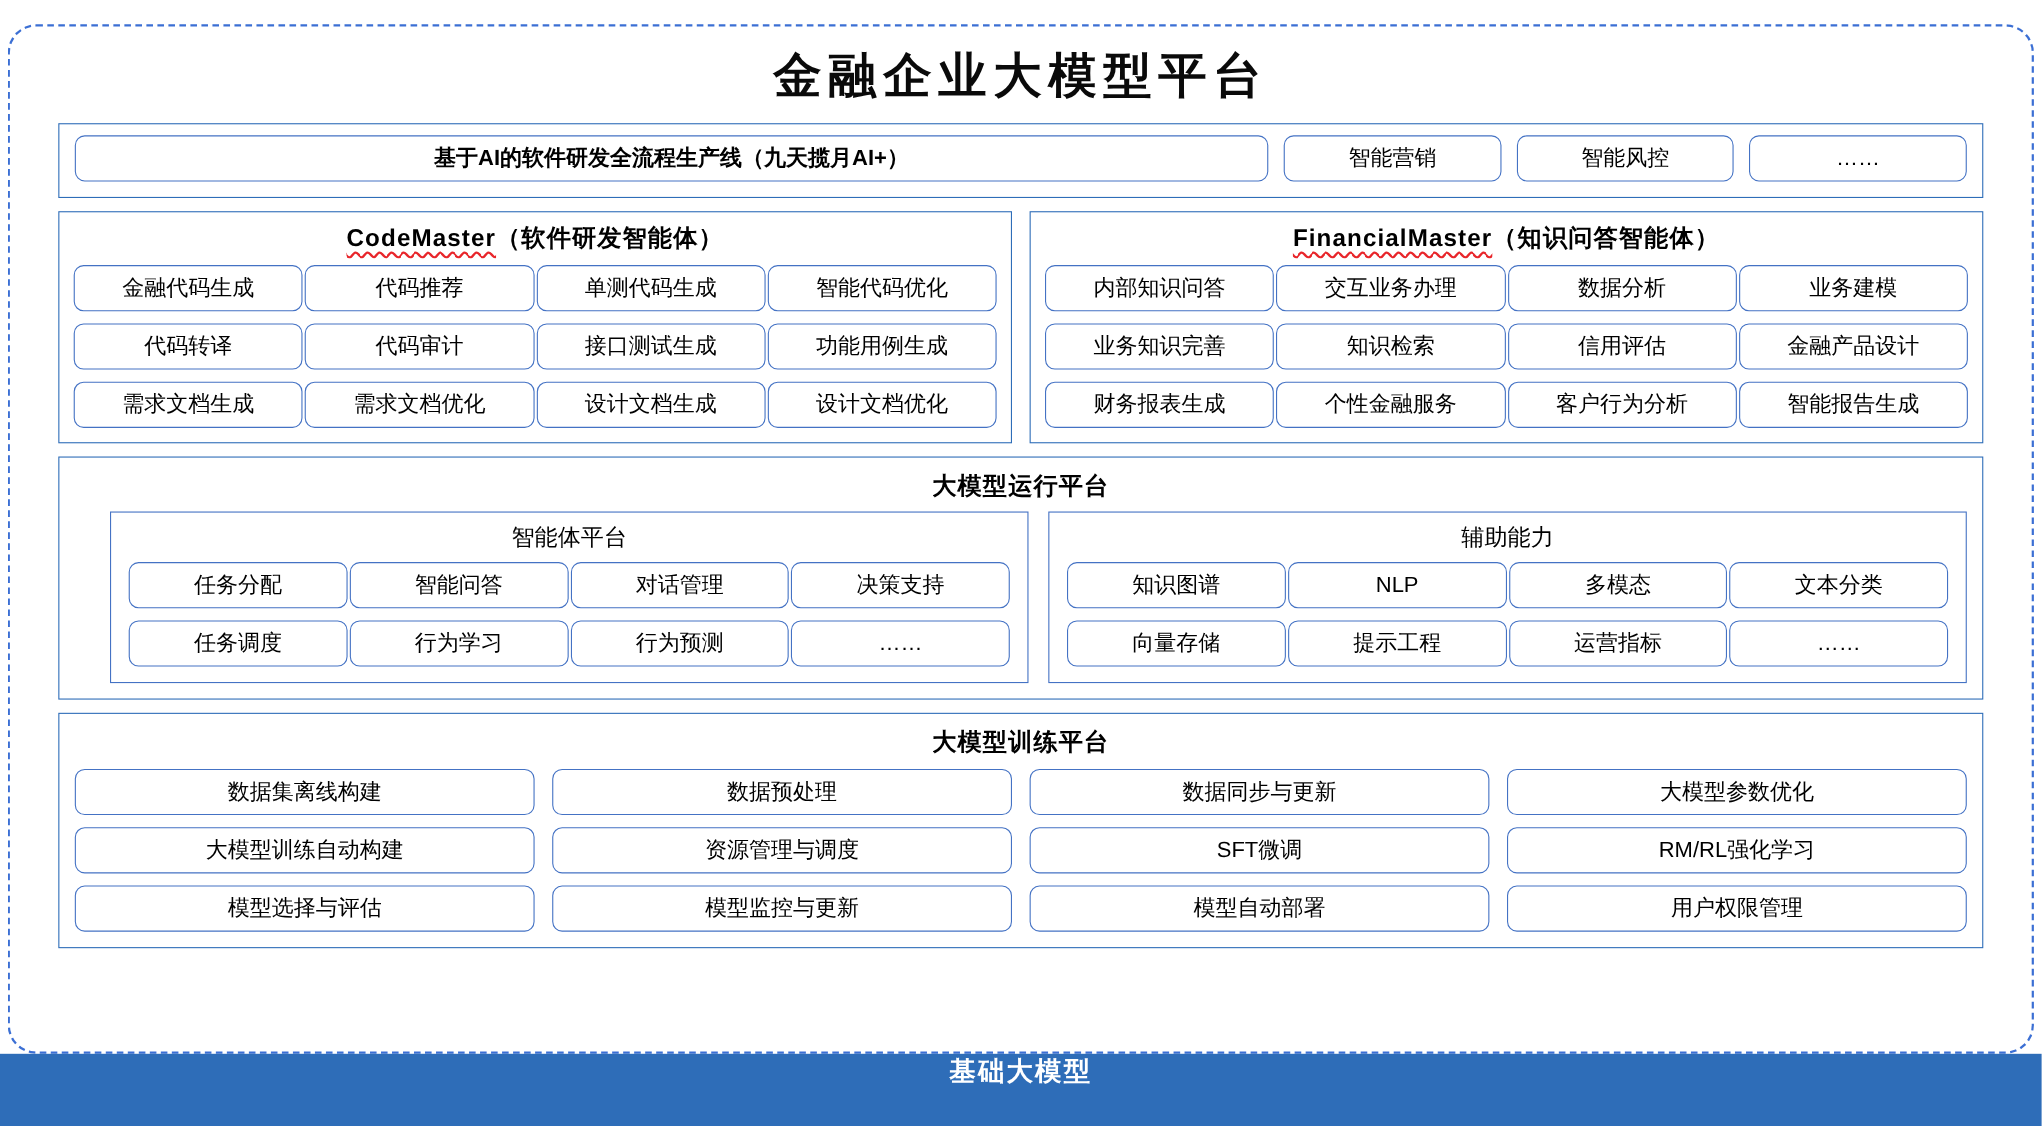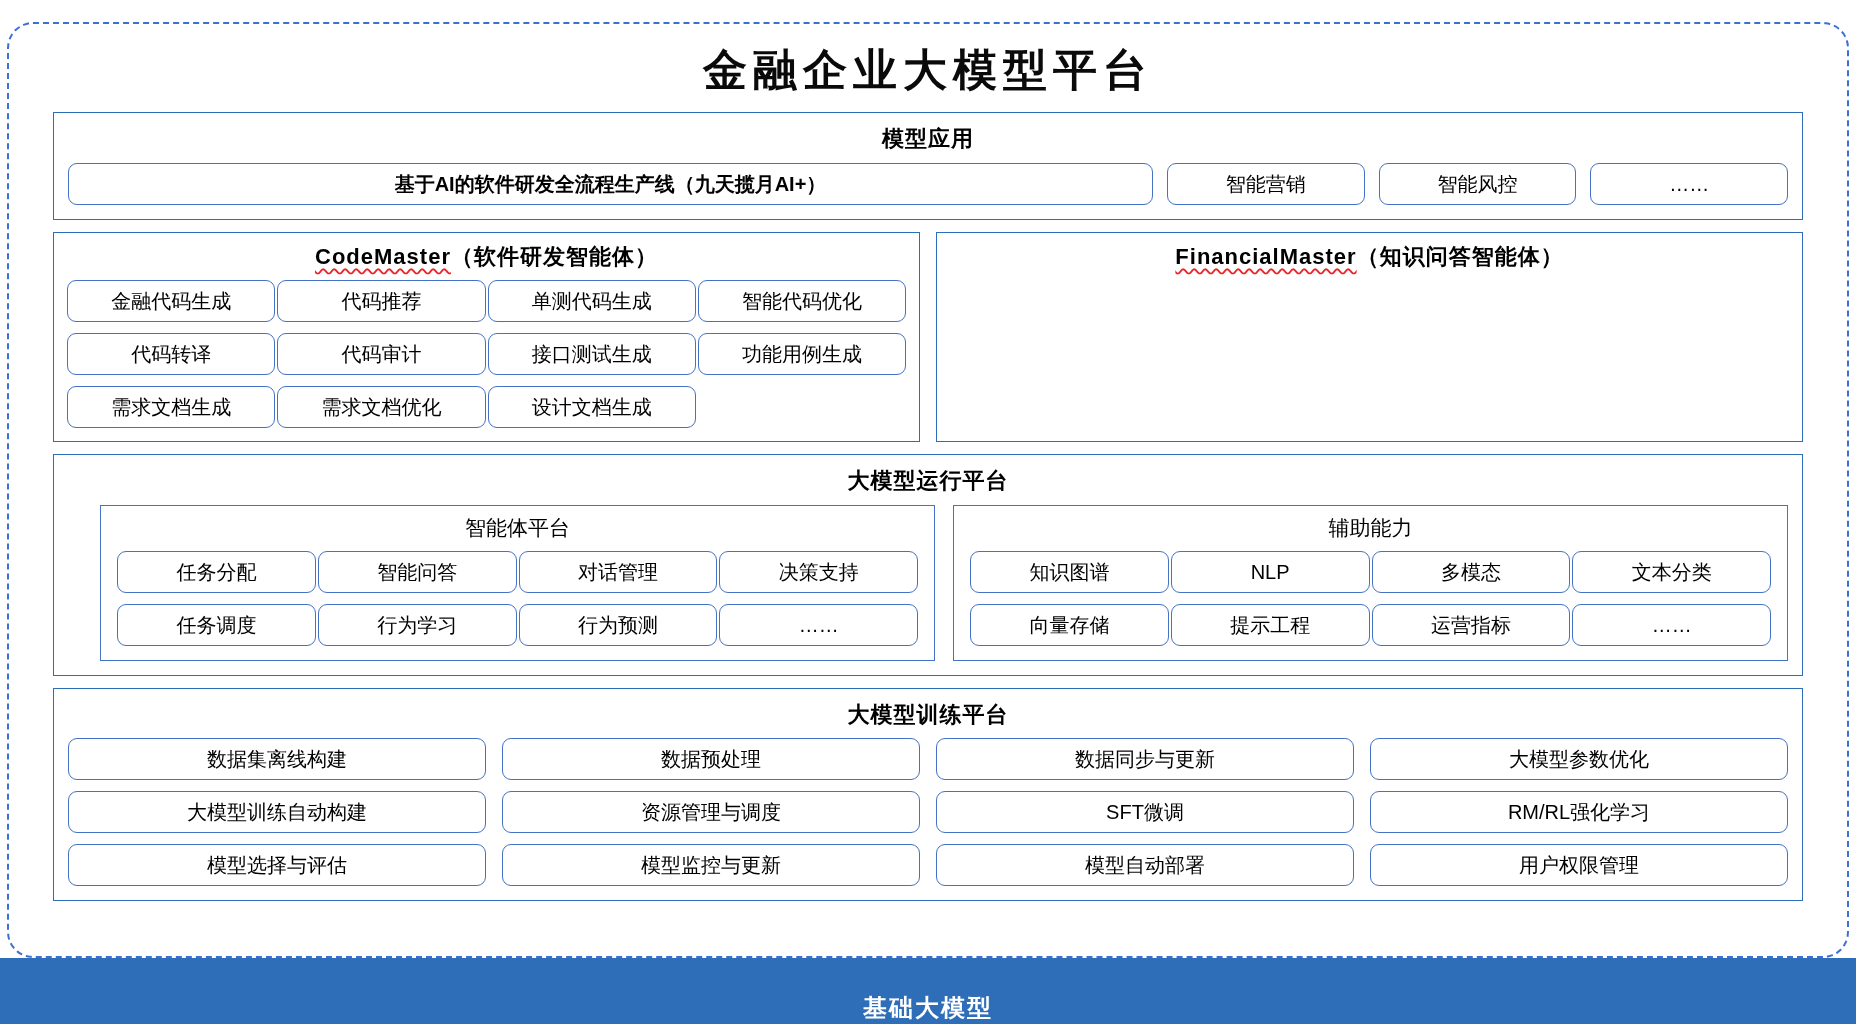--- a/index.html
+++ b/index.html
@@ -132,36 +132,35 @@
   }
 
   
   #footer-bar {
     position: absolute;
     left: 0; top: 958px;
     width: 1856px; height: 66px;
     background: #2E6DB8;
     color: #ffffff;
     display: flex;
-    align-items: flex-end;
+    align-items: flex-start;
     justify-content: center;
     font-size: 24px;
     font-weight: 700;
     letter-spacing: 2px;
   }
 </style>
 </head>
 <body>
 
 <div id="frame">
 
   <div class="main-title">金融企业大模型平台</div>
 
   <div class="section">
-    <div class="section-title">模型应用</div>
     <div class="apps-row">
       <div class="pill bold wide">基于AI的软件研发全流程生产线（九天揽月AI+）</div>
       <div class="pill small">智能营销</div>
       <div class="pill small">智能风控</div>
       <div class="pill small">……</div>
     </div>
   </div>
 
   <div class="agents">
 
@@ -174,26 +173,41 @@
         <div class="pill">代码推荐</div>
         <div class="pill">单测代码生成</div>
         <div class="pill">智能代码优化</div>
         <div class="pill">代码转译</div>
         <div class="pill">代码审计</div>
         <div class="pill">接口测试生成</div>
         <div class="pill">功能用例生成</div>
         <div class="pill">需求文档生成</div>
         <div class="pill">需求文档优化</div>
         <div class="pill">设计文档生成</div>
+        <div class="pill">设计文档优化</div>
       </div>
     </div>
 
     <div class="agent-panel">
       <div class="section-title">
         <span class="misspelled">FinancialMaster</span><span class="sub">（知识问答智能体）</span>
+      </div>
+      <div class="grid4">
+        <div class="pill">内部知识问答</div>
+        <div class="pill">交互业务办理</div>
+        <div class="pill">数据分析</div>
+        <div class="pill">业务建模</div>
+        <div class="pill">业务知识完善</div>
+        <div class="pill">知识检索</div>
+        <div class="pill">信用评估</div>
+        <div class="pill">金融产品设计</div>
+        <div class="pill">财务报表生成</div>
+        <div class="pill">个性金融服务</div>
+        <div class="pill">客户行为分析</div>
+        <div class="pill">智能报告生成</div>
       </div>
     </div>
 
   </div>
 
   <div class="section">
     <div class="section-title">大模型运行平台</div>
     <div class="runtime-inner">
 
       <div class="sub-panel">

